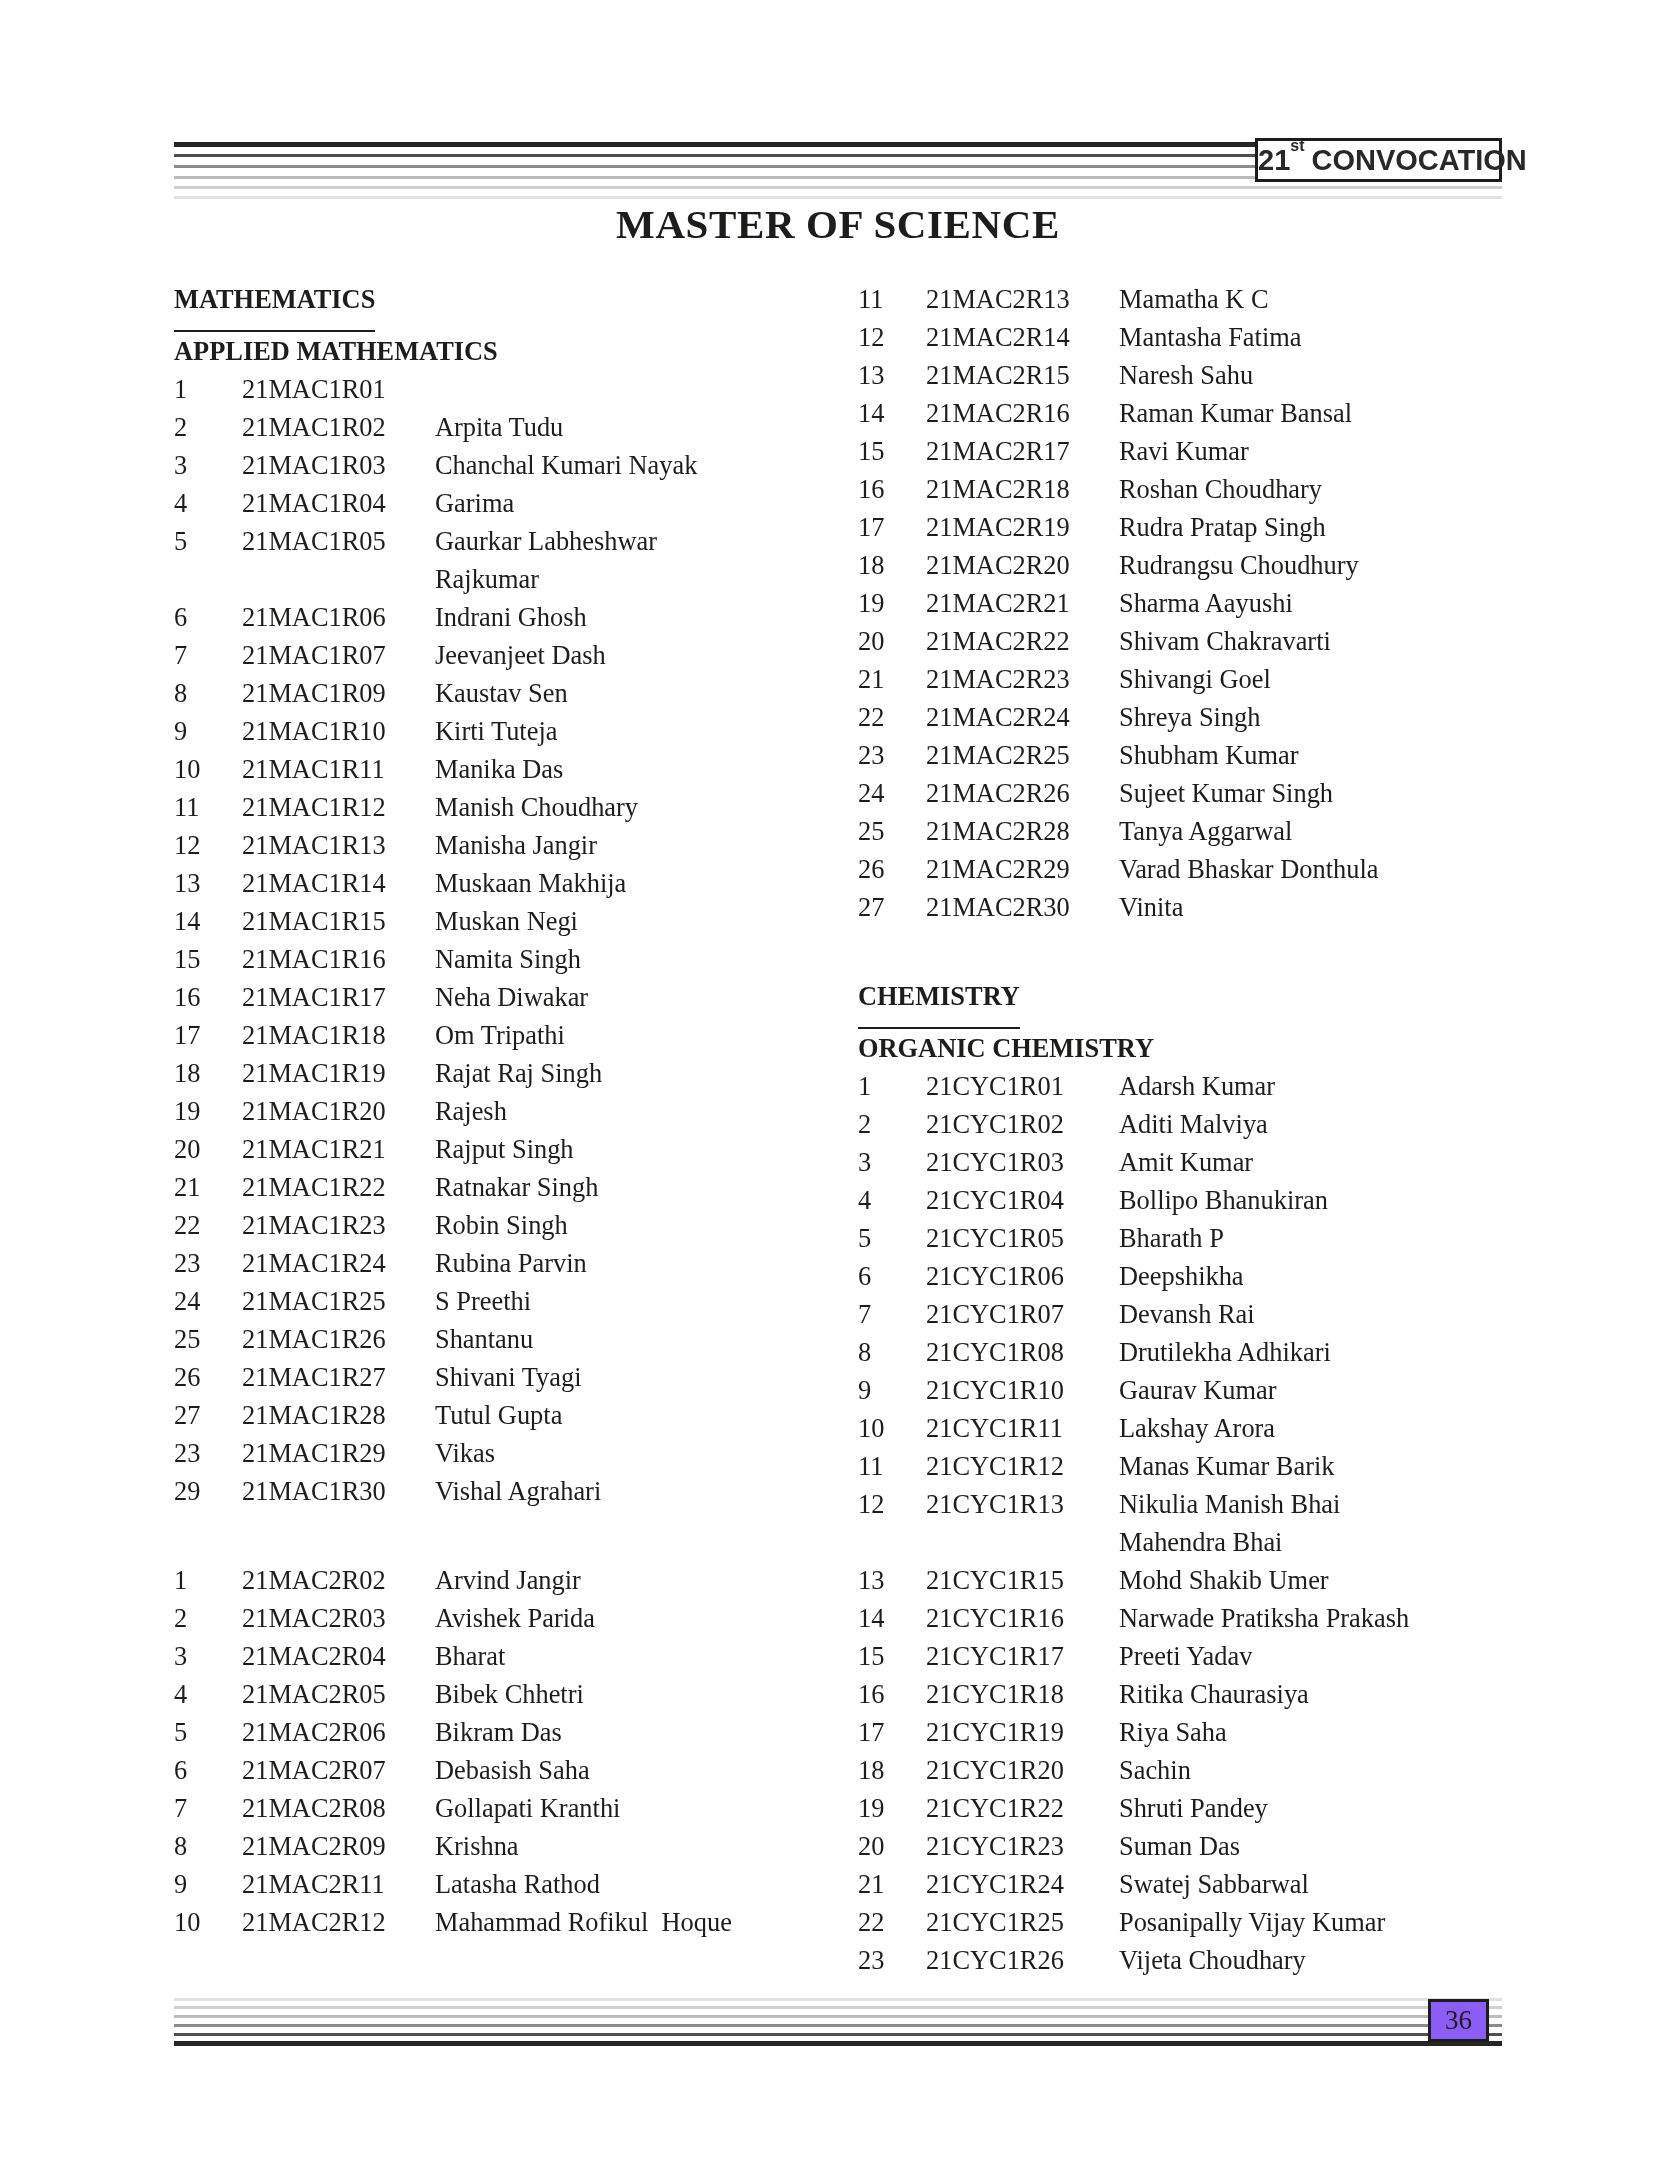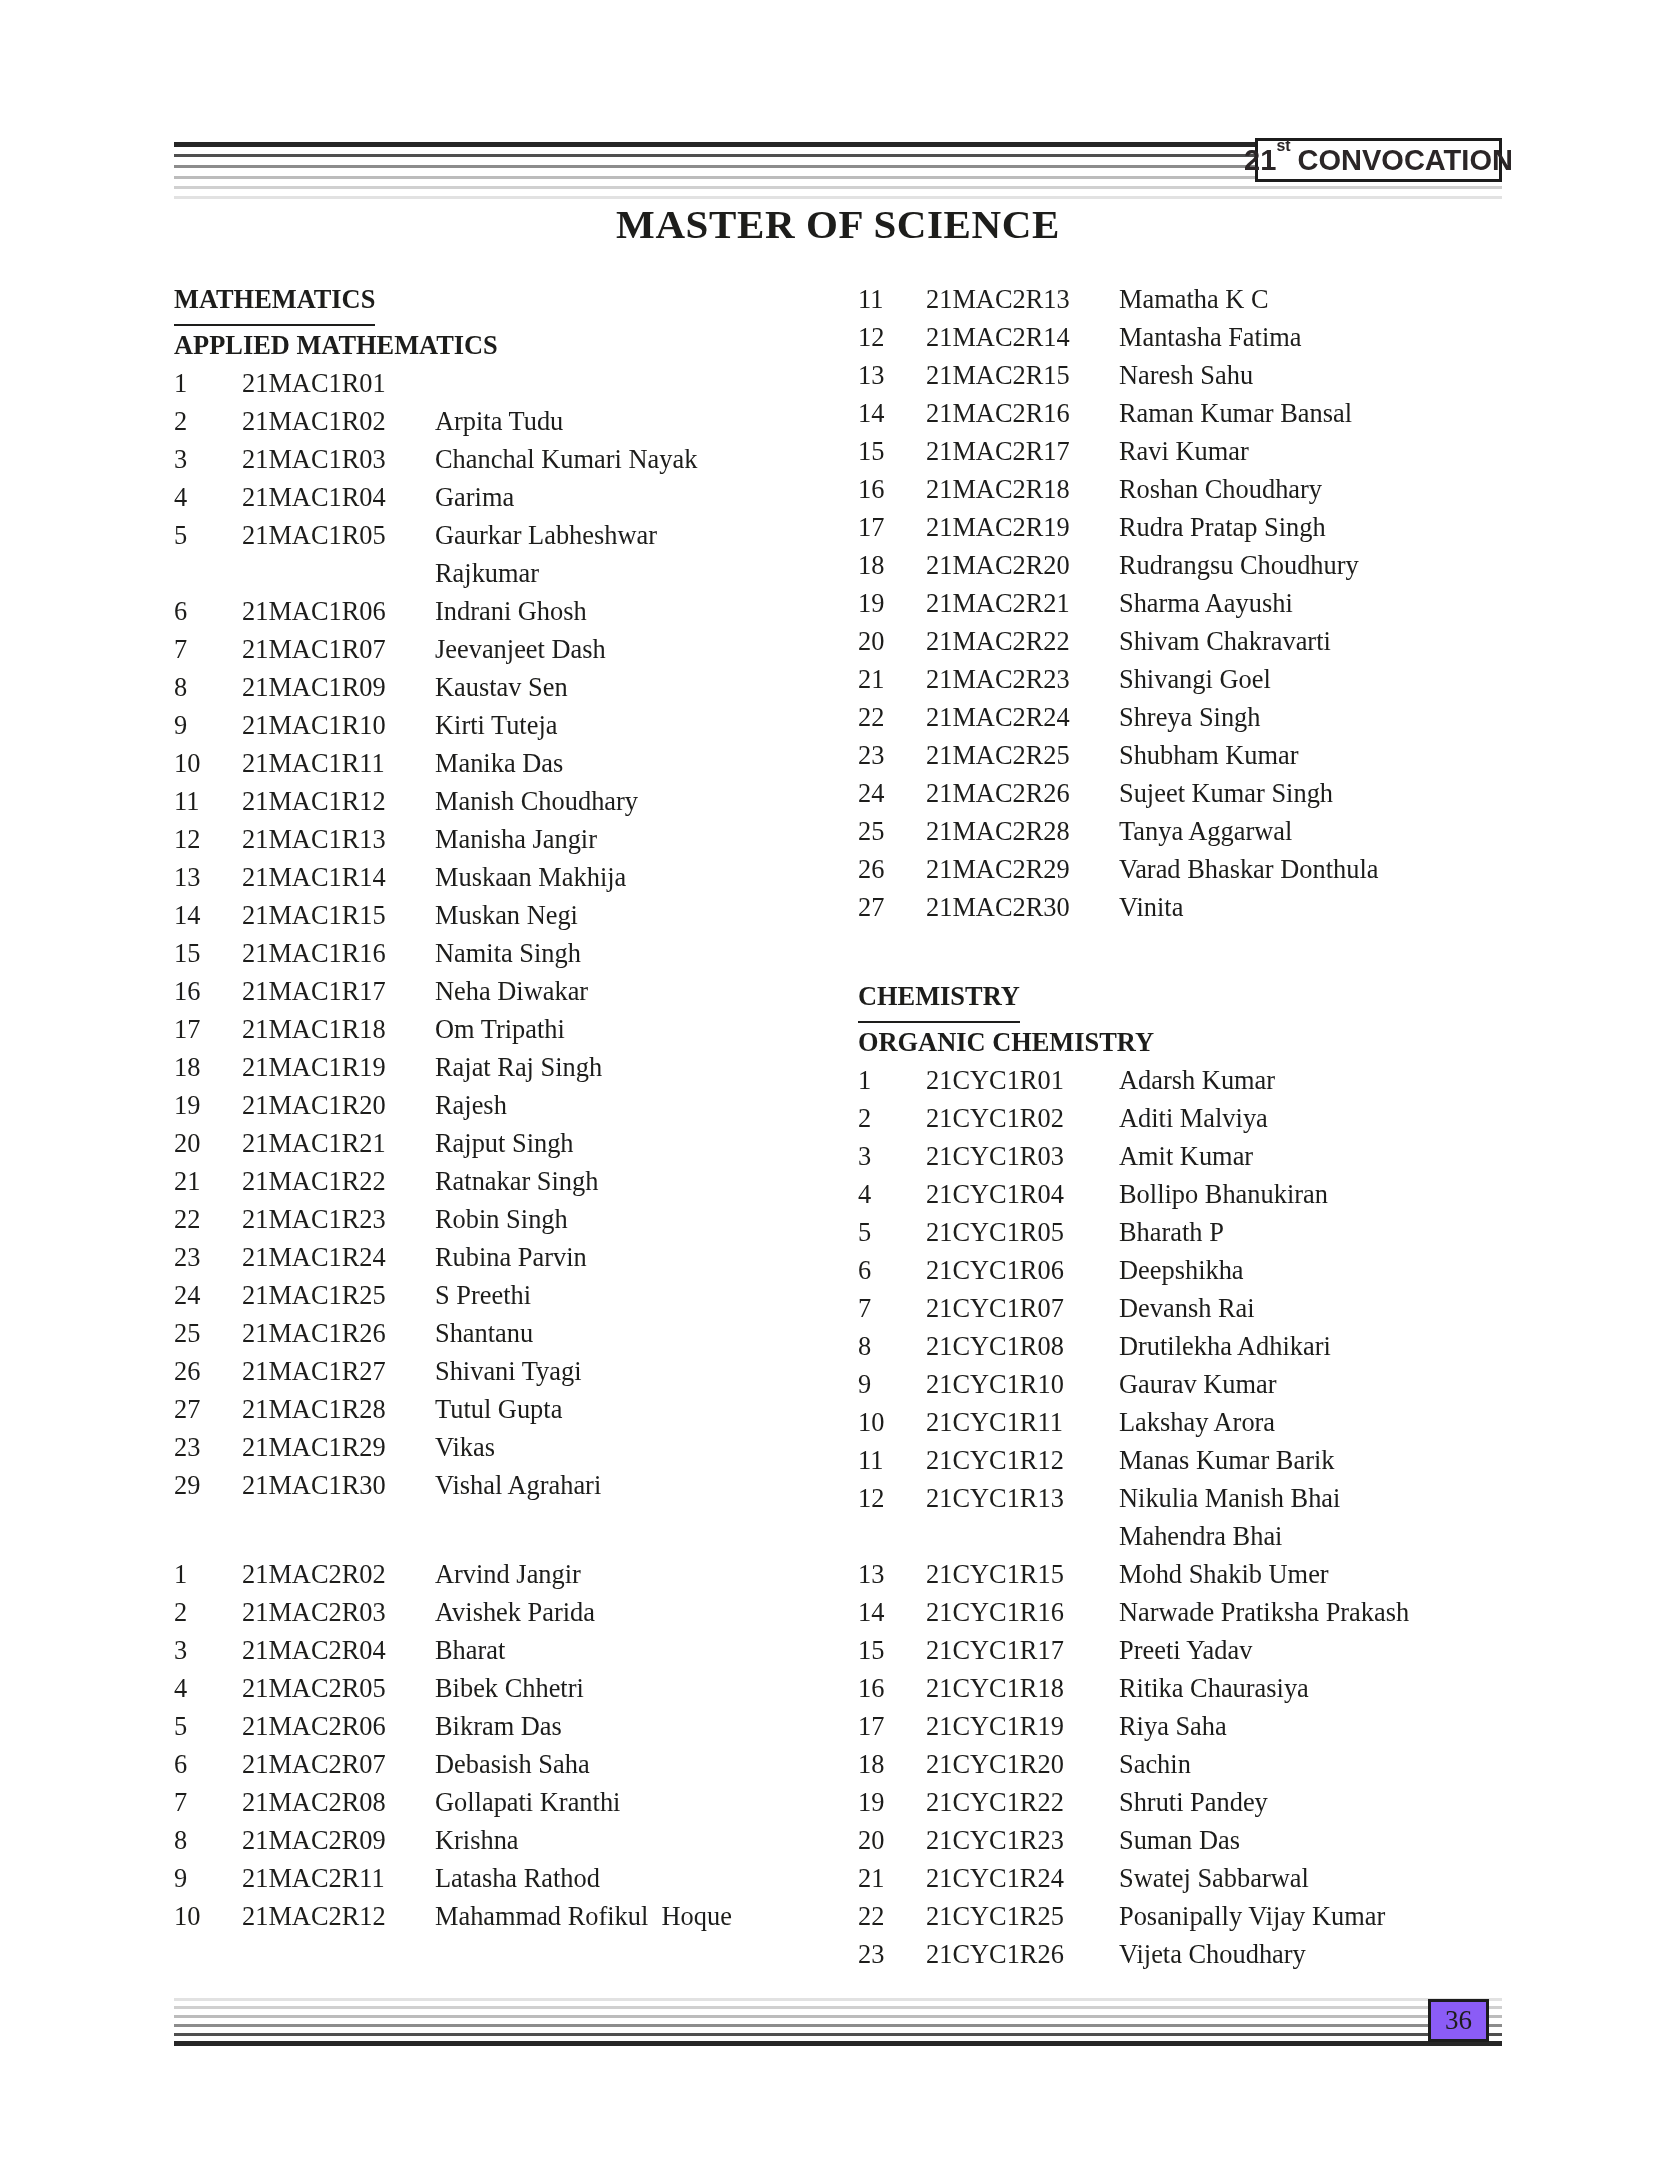--- a/index.html
+++ b/index.html
@@ -20,36 +20,36 @@
   .band-bottom .l1{top:0;height:2.6px;background:#e2e2e2;}
   .band-bottom .l2{top:8.4px;height:2.6px;background:#d0d0d0;}
   .band-bottom .l3{top:16.7px;height:3.2px;background:#bcbcbc;}
   .band-bottom .l4{top:26px;height:3.2px;background:#8c8c8c;}
   .band-bottom .l5{top:35px;height:3.2px;background:#4f4f4f;}
   .band-bottom .l6{top:43px;height:4.5px;background:#262626;}
 
   
   .badge{position:absolute;left:1255px;top:138px;width:247px;height:44px;
          background:#ffffff;border:3.9px solid #1c1c1c;box-sizing:border-box;
-         display:flex;align-items:center;justify-content:center;}
+         display:flex;align-items:center;}
   .badge-text{font-family:"Liberation Sans",sans-serif;font-weight:bold;
               font-size:29px;color:#2b2627;white-space:nowrap;}
   .badge-text sup{font-size:0.55em;position:relative;top:-0.5em;}
   .badge-text .bw{margin-left:7px;}
 
   
   .title{position:absolute;left:174px;width:1328px;top:200px;text-align:center;
          font-size:41px;font-weight:bold;letter-spacing:0.6px;}
 
   
   .col{position:absolute;top:280px;font-size:26.4px;line-height:38px;}
   .col-left{left:174px;width:681px;}
   .col-right{left:858px;width:644px;}
   .sec-heading{font-weight:bold;}
-  .sec-heading .u{display:inline-block;line-height:1.05;padding-bottom:10px;
+  .sec-heading .u{display:inline-block;line-height:1.05;padding-bottom:16px;
                   border-bottom:2.6px solid #1d1d1b;}
   .gap{height:51px;}
   .row{display:grid;grid-template-columns:68px 193px auto;}
   .cell{display:block;}
   .nline{display:block;white-space:pre-wrap;}
 
   
   .pagebox{position:absolute;left:1428px;top:1999px;width:61px;height:43px;
            background:#8b5cf6;border:3.2px solid #1c1c1c;box-sizing:border-box;
            display:flex;align-items:center;justify-content:center;

